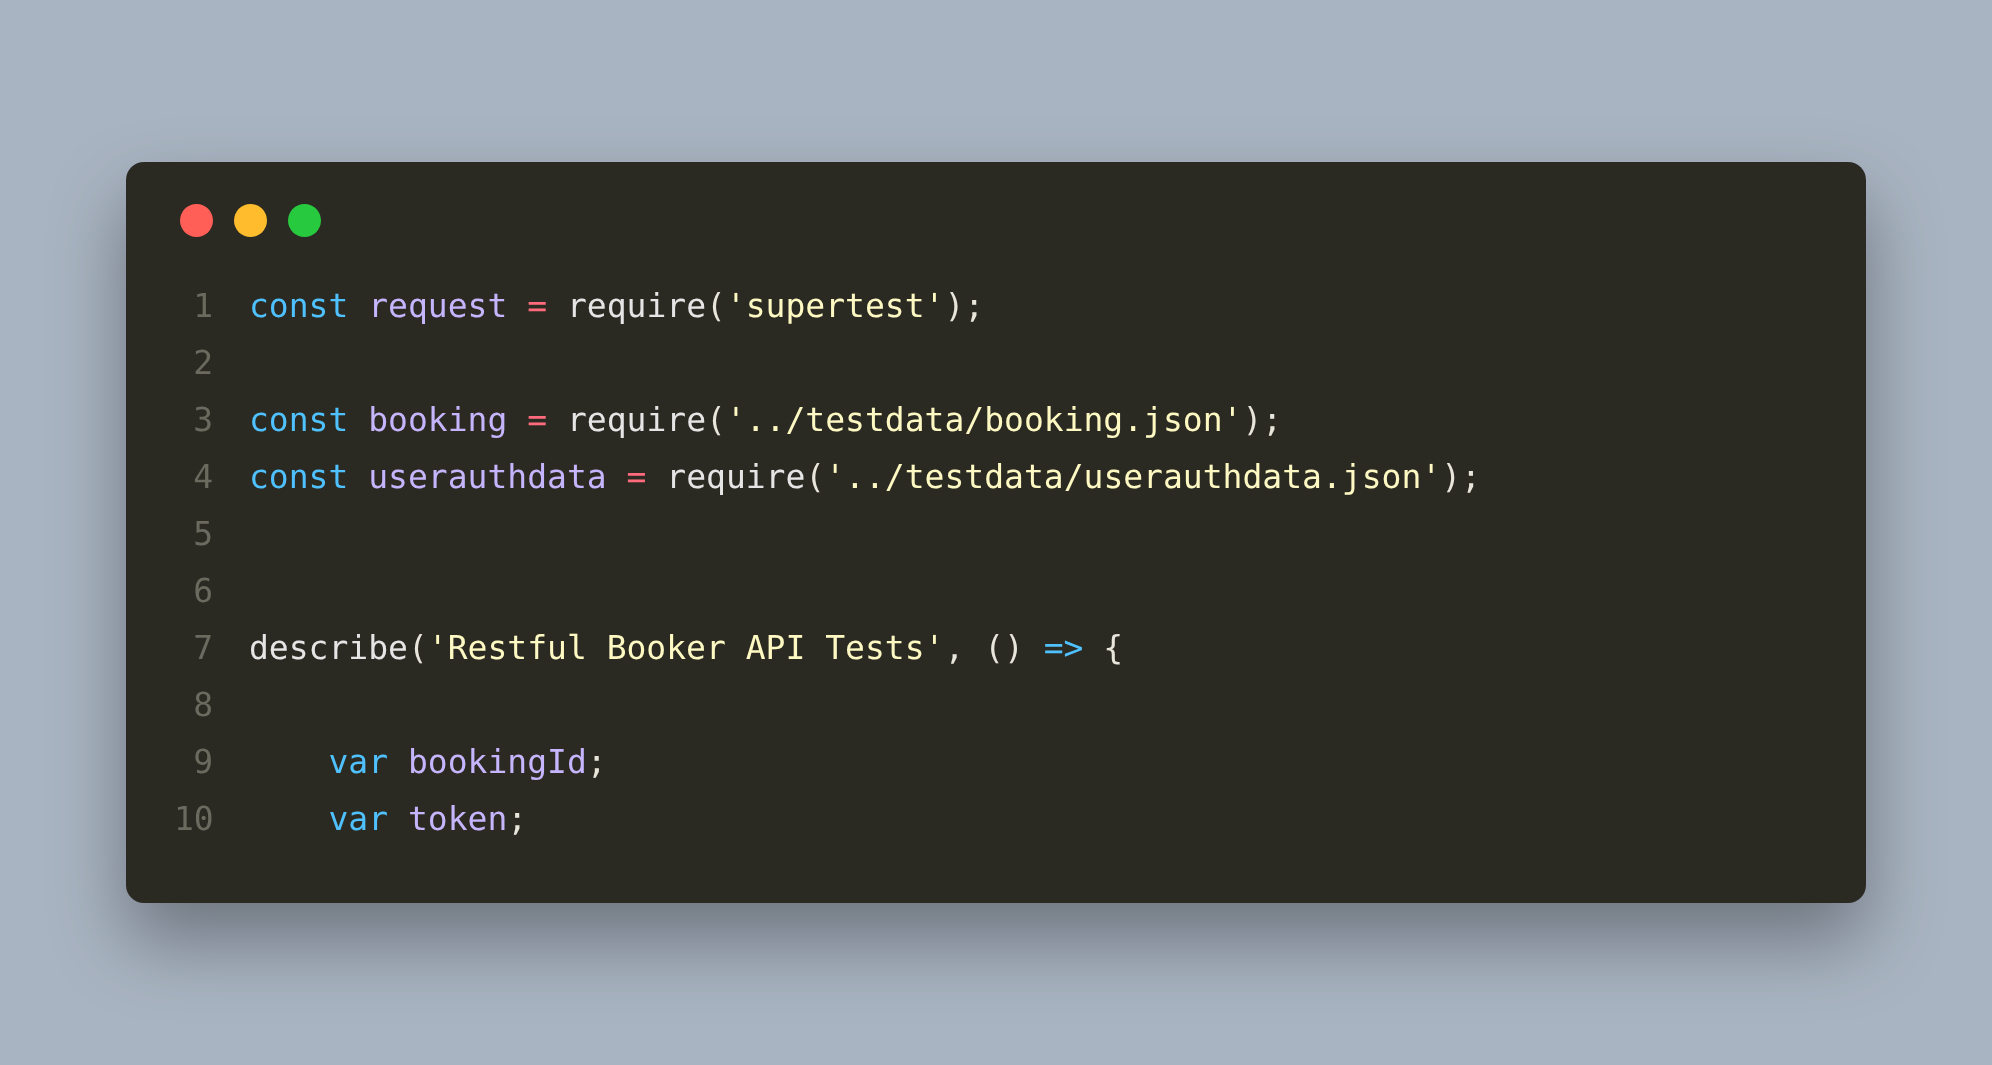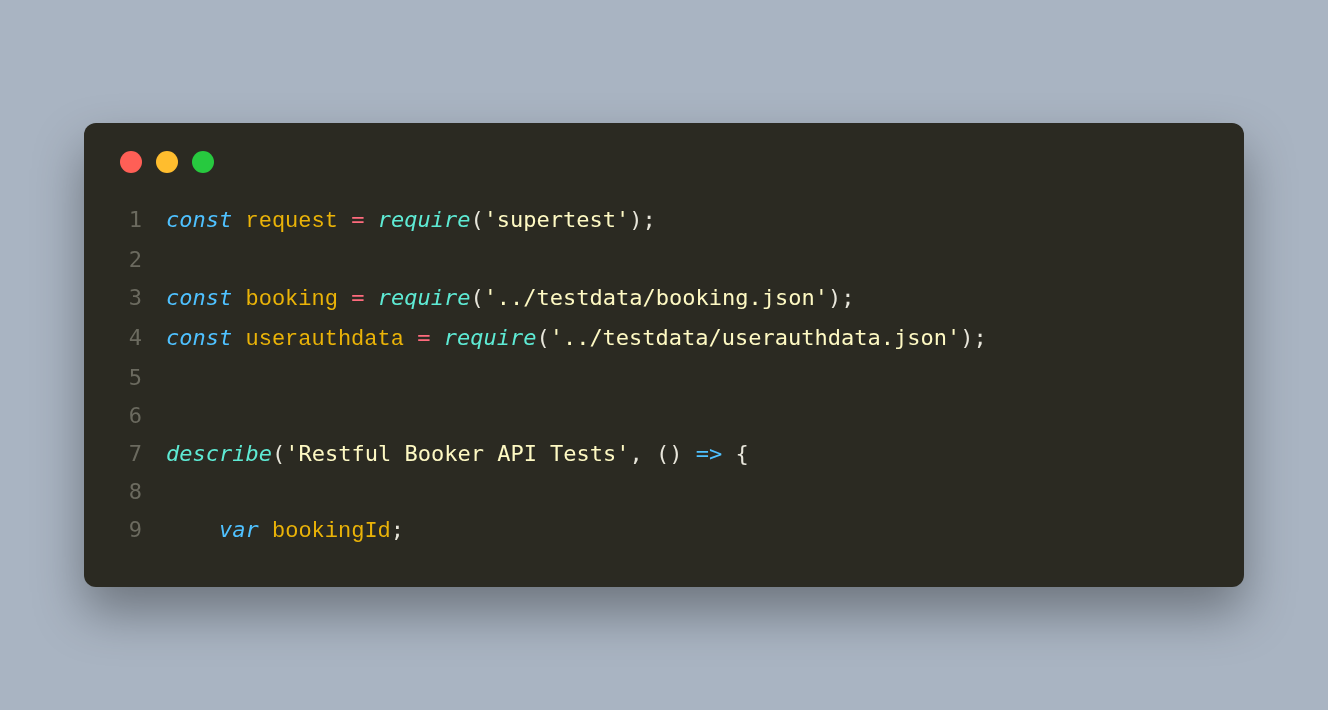--- a/index.html
+++ b/index.html
@@ -45,24 +45,24 @@
     text-align: right;
     color: #6b6a5f;
     padding-right: 24px;
     user-select: none;
     flex-shrink: 0;
   }
   .content {
     white-space: pre;
     color: #e8e6db;
   }
-  .kw { color: #4fc1ff; font-style: italic; }
-  .ident { color: #eab308; font-family: Liberation Mono, monospace; }
+  .kw { color: #4fc1ff; }
+  .ident { color: #c4b5fd; }
   .op { color: #ff6b7d; }
-  .func { color: #5eead4; font-style: italic; }
+  .func { color: #e5e5e5; }
   .str { color: #fef9c3; }
   .punct { color: #e8e6db; }
   .arrow { color: #4fc1ff; font-style: italic; }
 </style>
 </head>
 <body>
 
 <div class="window">
   <div class="titlebar">
     <div class="traffic-light red"></div>
@@ -96,14 +96,18 @@
         <span class="gutter">7</span>
         <span class="content"><span class="func">describe</span><span class="punct">(</span><span class="str">'Restful Booker API Tests'</span><span class="punct">, () </span><span class="arrow">=&gt;</span><span class="punct"> {</span></span>
       </div>
       <div class="line">
         <span class="gutter">8</span>
       </div>
       <div class="line">
         <span class="gutter">9</span>
         <span class="content"><span class="punct">    </span><span class="kw">var</span><span class="punct"> </span><span class="ident">bookingId</span><span class="punct">;</span></span>
       </div>
+      <div class="line">
+        <span class="gutter">10</span>
+        <span class="content"><span class="punct">    </span><span class="kw">var</span><span class="punct"> </span><span class="ident">token</span><span class="punct">;</span></span>
+      </div>
     </div>
 </div>
 
 </body></html>

